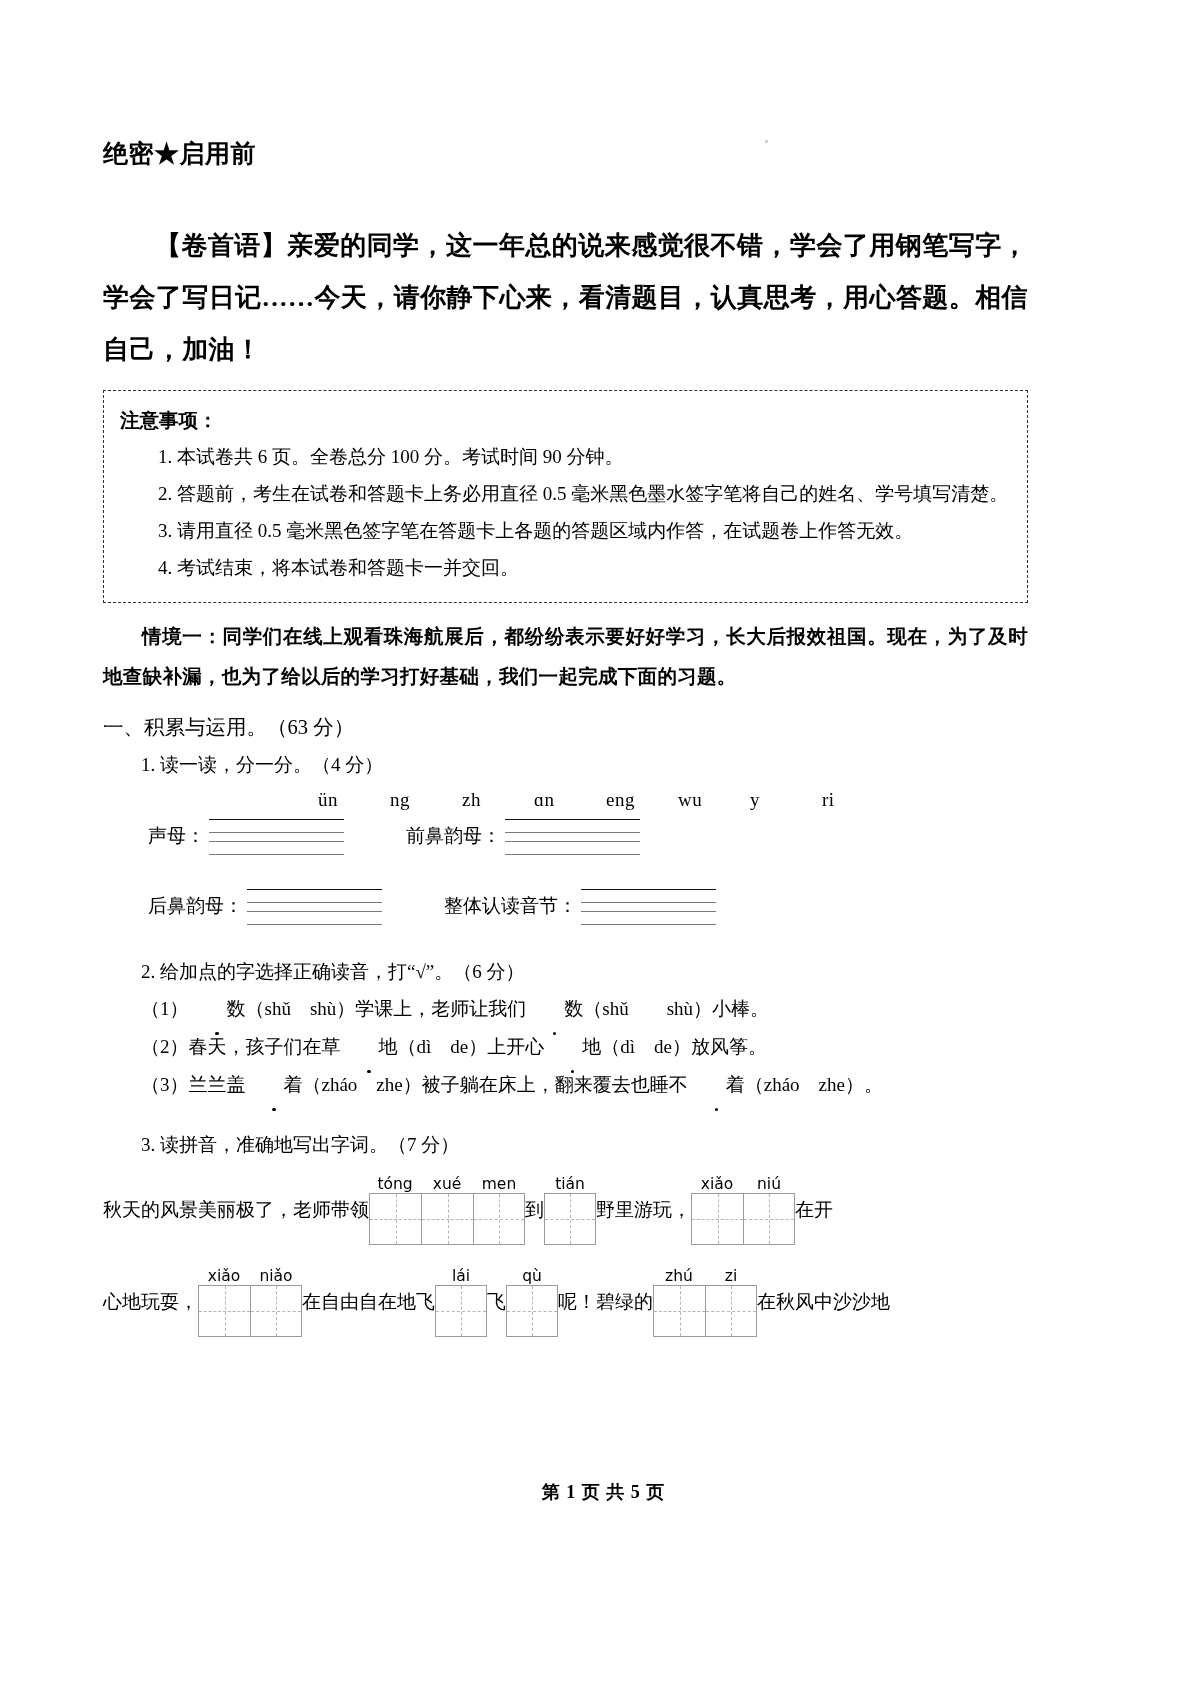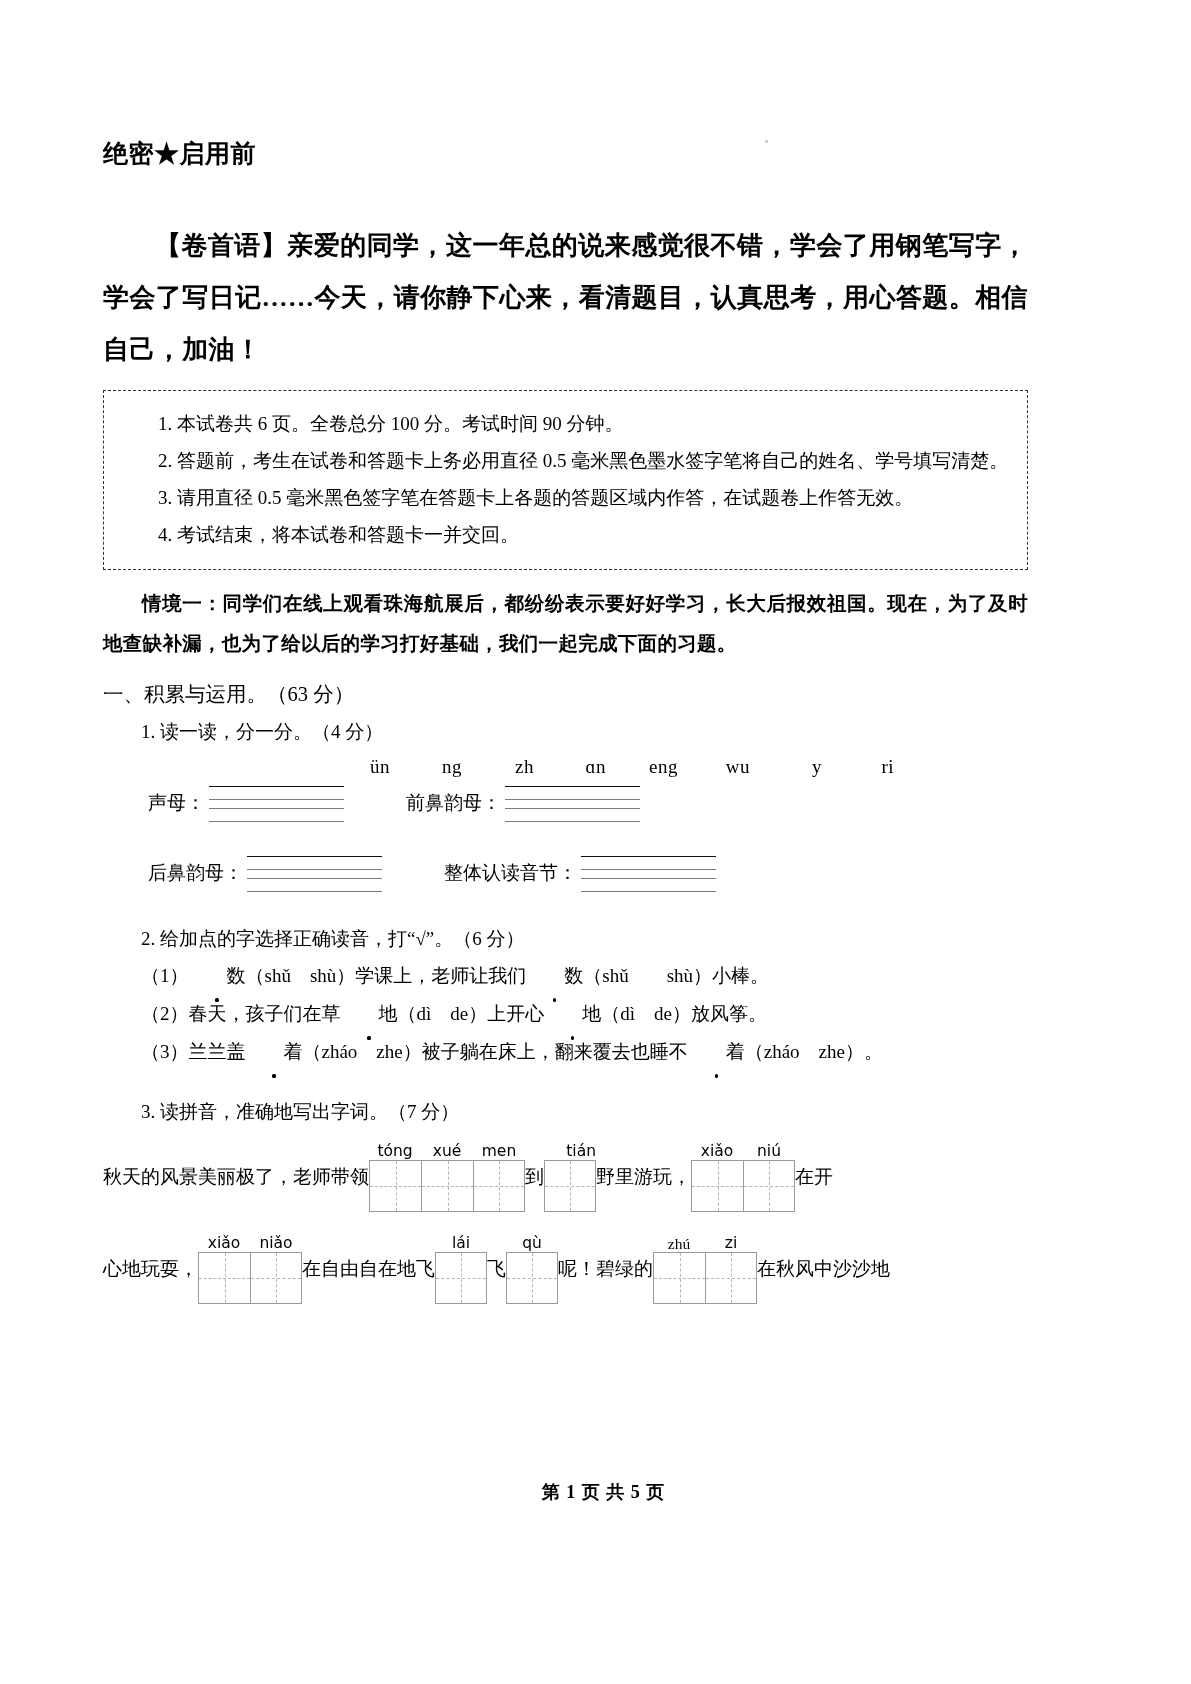--- a/index.html
+++ b/index.html
@@ -100,21 +100,21 @@
   }
 
   
   .pinyin-row{
     margin-top:6px;
     padding-left:215px;
     font-size:19px;
     font-family:"Liberation Serif","DejaVu Serif",serif;
     letter-spacing:0.5px;
   }
-  .pinyin-row span{display:inline-block;width:72px;text-align:right;}
+  .pinyin-row span{display:inline-block;width:72px;text-align:left;}
 
   
   .blank-block{
     display:inline-block;
     vertical-align:middle;
     position:relative;
     width:135px;
     height:46px;
     margin:0 4px;
   }
@@ -227,20 +227,21 @@
   <div class="dot-mark"></div>
 
   <div class="inner">
 
     <div class="secret">绝密★启用前</div>
 
 
     <div class="preface">【卷首语】亲爱的同学，这一年总的说来感觉很不错，学会了用钢笔写字，学会了写日记……今天，请你静下心来，看清题目，认真思考，用心答题。相信自己，加油！</div>
 
     <div class="notice">
+      <div class="notice-title">注意事项：</div>
       <div class="notice-item">1. 本试卷共 6 页。全卷总分 100 分。考试时间 90 分钟。</div>
       <div class="notice-item">2. 答题前，考生在试卷和答题卡上务必用直径 0.5 毫米黑色墨水签字笔将自己的姓名、学号填写清楚。</div>
       <div class="notice-item">3. 请用直径 0.5 毫米黑色签字笔在答题卡上各题的答题区域内作答，在试题卷上作答无效。</div>
       <div class="notice-item">4. 考试结束，将本试卷和答题卡一并交回。</div>
     </div>
 
     <div class="scenario">情境一：同学们在线上观看珠海航展后，都纷纷表示要好好学习，长大后报效祖国。现在，为了及时地查缺补漏，也为了给以后的学习打好基础，我们一起完成下面的习题。</div>
 
     <div class="sec-head">一、积累与运用。（63 分）</div>
 
@@ -277,21 +278,21 @@
     <div class="q3-wrap">
       <div class="grid-line" id="q3-line1"><span class="txt">秋天的风景美丽极了，老师带领</span><span class="tz"><span class="py">
               <b style="width: 52px;">tóng</b>
               <b style="width: 52px;">xué</b>
               <b style="width: 52px;">men</b>
             </span><span class="cells">
               <span class="cell"></span>
               <span class="cell"></span>
               <span class="cell"></span>
             </span></span><span class="txt">到</span><span class="tz"><span class="py">
-              <b style="width: 52px; text-align: right;">tián</b>
+              <b style="width: 52px;">tián</b>
             </span><span class="cells">
               <span class="cell"></span>
             </span></span><span class="txt">野里游玩，</span><span class="tz"><span class="py">
               <b style="width: 52px;">xiǎo</b>
               <b style="width: 52px;">niú</b>
             </span><span class="cells">
               <span class="cell"></span>
               <span class="cell"></span>
             </span></span><span class="txt">在开</span></div>
       <div class="grid-line" id="q3-line2" style="margin-top:18px;"><span class="txt">心地玩耍，</span><span class="tz"><span class="py">
@@ -302,21 +303,21 @@
               <span class="cell"></span>
             </span></span><span class="txt">在自由自在地飞</span><span class="tz"><span class="py">
               <b style="width: 52px;">lái</b>
             </span><span class="cells">
               <span class="cell"></span>
             </span></span><span class="txt">飞</span><span class="tz"><span class="py">
               <b style="width: 52px;">qù</b>
             </span><span class="cells">
               <span class="cell"></span>
             </span></span><span class="txt">呢！碧绿的</span><span class="tz"><span class="py">
-              <b style="width: 52px; font-family: Liberation Serif, serif;">zhú</b>
+              <b style="width: 52px;">zhú</b>
               <b style="width: 52px;">zi</b>
             </span><span class="cells">
               <span class="cell"></span>
               <span class="cell"></span>
             </span></span><span class="txt">在秋风中沙沙地</span></div>
     </div>
 
   </div>
 
   <div class="footer">第 1 页 共 5 页</div>

